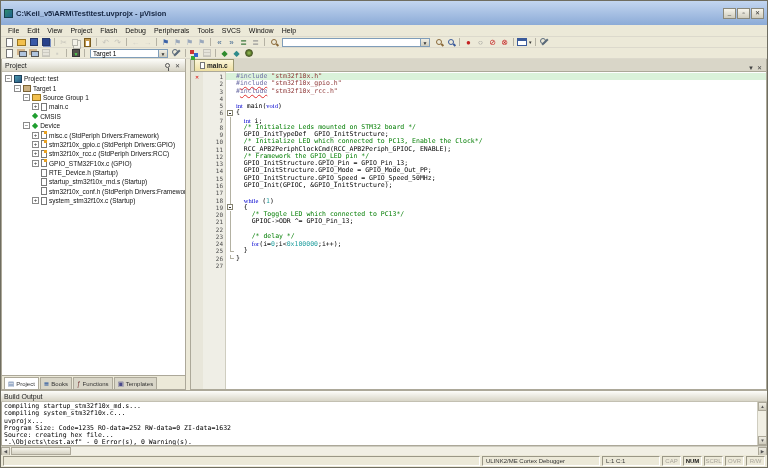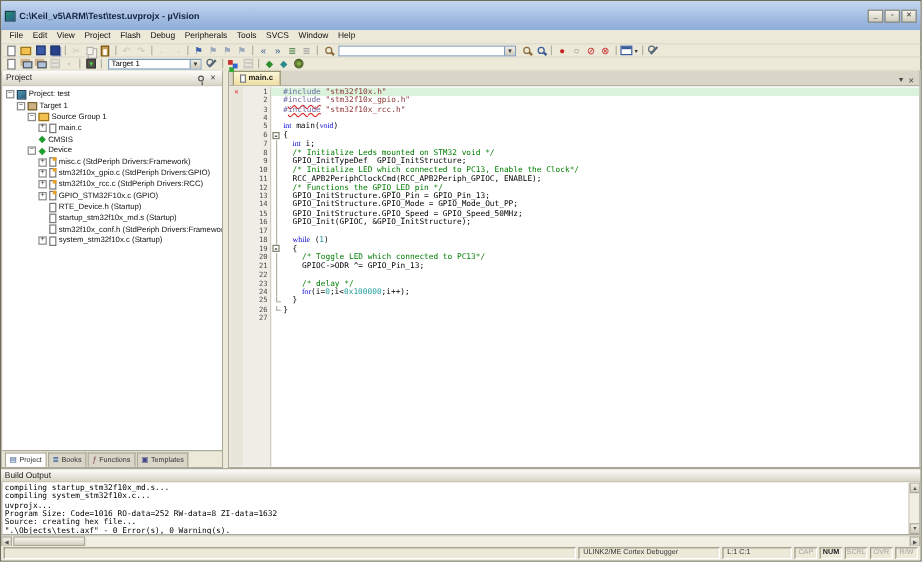--- a/index.html
+++ b/index.html
@@ -486,21 +486,21 @@
             <span class="lrest">
               <span class="lfold fline"></span>
               <span class="ltext"><span class="t-d">  </span><span class="t-k">int</span><span class="t-d"> i;</span></span>
             </span>
           </div>
           <div class="cline">
             <span class="lmark"></span>
             <span class="lnum">8</span>
             <span class="lrest">
               <span class="lfold fline"></span>
-              <span class="ltext"><span class="t-c">  /* Initialize Leds mounted on STM32 void */</span></span>
+              <span class="ltext"><span class="t-c">  /* Initialize Leds mounted on STM32 board */</span></span>
             </span>
           </div>
           <div class="cline">
             <span class="lmark"></span>
             <span class="lnum">9</span>
             <span class="lrest">
               <span class="lfold fline"></span>
               <span class="ltext"><span class="t-d">  GPIO_InitTypeDef  GPIO_InitStructure;</span></span>
             </span>
           </div>
@@ -518,21 +518,21 @@
             <span class="lrest">
               <span class="lfold fline"></span>
               <span class="ltext"><span class="t-d">  RCC_APB2PeriphClockCmd(RCC_APB2Periph_GPIOC, ENABLE);</span></span>
             </span>
           </div>
           <div class="cline">
             <span class="lmark"></span>
             <span class="lnum">12</span>
             <span class="lrest">
               <span class="lfold fline"></span>
-              <span class="ltext"><span class="t-c">  /* Functions the GPIO_LED pin */</span></span>
+              <span class="ltext"><span class="t-c">  /* Framework the GPIO_LED pin */</span></span>
             </span>
           </div>
           <div class="cline">
             <span class="lmark"></span>
             <span class="lnum">13</span>
             <span class="lrest">
               <span class="lfold fline"></span>
               <span class="ltext"><span class="t-d">  GPIO_InitStructure.GPIO_Pin = GPIO_Pin_13;</span></span>
             </span>
           </div>
@@ -655,21 +655,21 @@
   </div>
 
   <div class="bohdr">
     <span>Build Output</span>
   </div>
   <div class="bobody">
     <div class="bolines" id="bolines">
         <div class="bo-line">compiling startup_stm32f10x_md.s...</div>
         <div class="bo-line">compiling system_stm32f10x.c...</div>
         <div class="bo-line">uvprojx...</div>
-        <div class="bo-line">Program Size: Code=1016 RO-data=252 RW-data=8 ZI-data=1632</div>
+        <div class="bo-line">Program Size: Code=1235 RO-data=252 RW-data=0 ZI-data=1632</div>
         <div class="bo-line">Source: creating hex file...</div>
         <div class="bo-line">".\Objects\test.axf" - 0 Error(s), 0 Warning(s).</div>
       </div>
     <div class="vscroll">
       <span class="sbtn">▲</span>
       <span class="sbtn">▼</span>
     </div>
   </div>
   <div class="hscroll">
     <span class="sbtn">◀</span>

